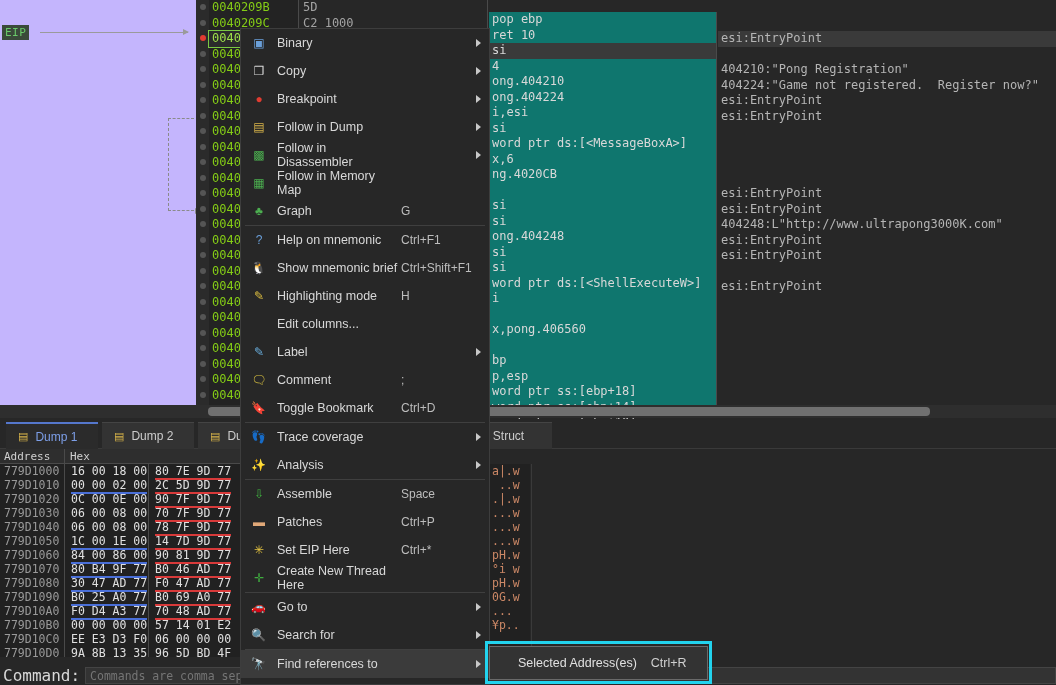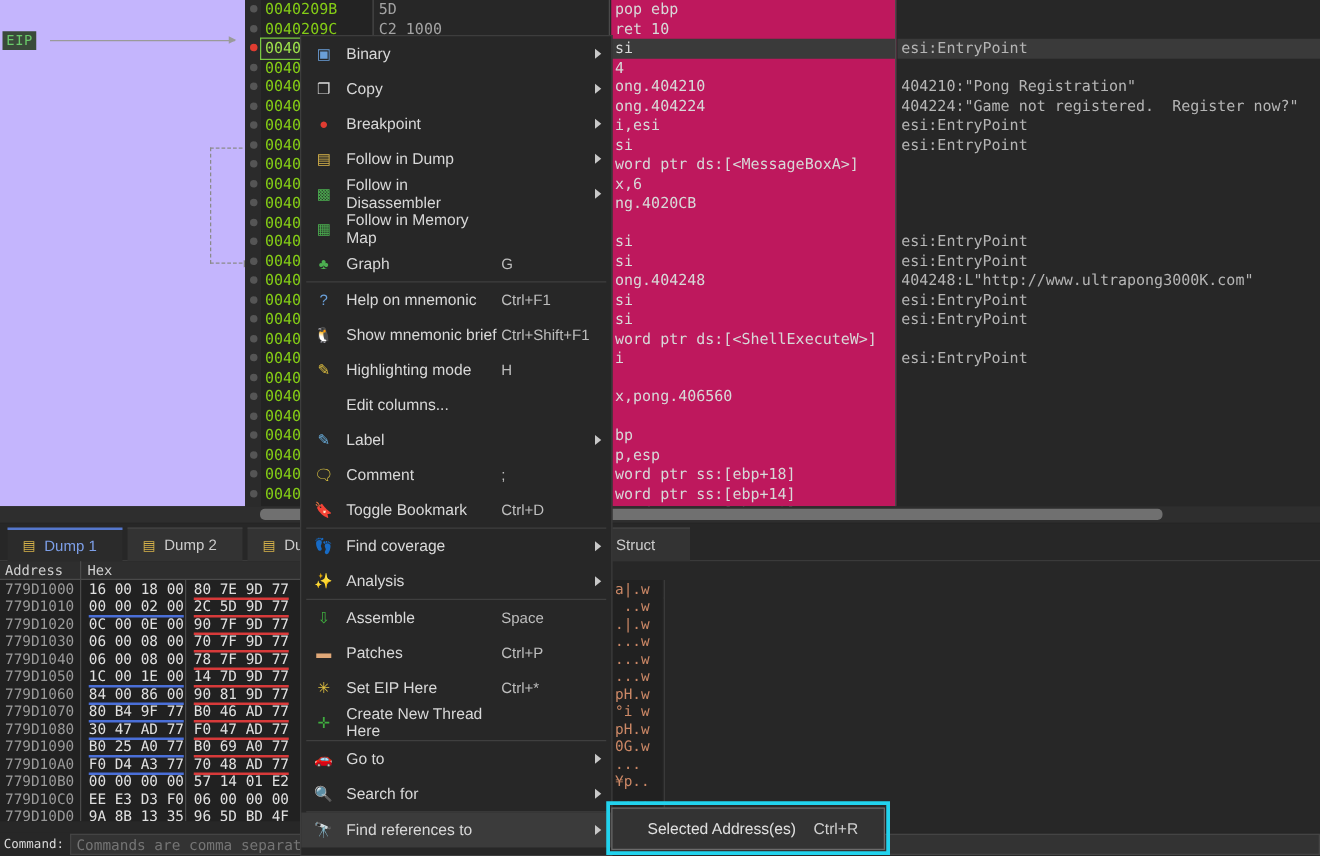--- a/index.html
+++ b/index.html
@@ -60,22 +60,22 @@
 
   .addr-col {
     position: absolute; left: 209px; top: 0; width: 90px; height: 405px;
     background: #232323; border-right: 1px solid #4a4a4a;
   }
   .bytes-col {
     position: absolute; left: 300px; top: 0; width: 188px; height: 405px;
     background: #272727; border-right: 1px solid #4a4a4a;
   }
   .instr-col {
-    position: absolute; left: 489px; top: 0; width: 228px; height: 405px;
-    background: #be185d; border-right: 1px solid #4a4a4a;
+    position: absolute; left: 489px; top: 12px; width: 228px; height: 405px;
+    background: #0f766e; border-right: 1px solid #4a4a4a;
   }
   .cmt-col {
     position: absolute; left: 718px; top: 0; width: 338px; height: 405px;
     background: #272727;
   }
   .row {
     height: 15.5px; line-height: 15.5px;
     font-size: 12px; font-family: "DejaVu Sans Mono", monospace;
     white-space: pre; overflow: hidden; padding-left: 3px;
   }
@@ -155,21 +155,21 @@
   .watch-hdr {
     position: absolute; left: 531px; top: 45px; width: 525px; height: 15px;
     background: #2e2e2e; border-bottom: 1px solid #4a4a4a;
   }
 
   
   .cmdbar {
     position: absolute; left: 0; top: 666px; width: 1056px; height: 19px;
     background: #272727; display: flex; align-items: center;
   }
-  .cmdlabel { color: #d8d8d8; font-size: 10px; font-family: "DejaVu Sans Mono", monospace; padding: 0 5px 0 3px; }
+  .cmdlabel { color: #d8d8d8; font-size: 16px; font-family: "DejaVu Sans Mono", monospace; padding: 0 5px 0 3px; }
   .cmdinput {
     flex: 1; height: 17px; background: #333333; border: 1px solid #444;
     color: #8a8a8a; font-size: 11.5px; font-family: "DejaVu Sans Mono", monospace;
     padding: 0 4px; line-height: 15px; outline: none;
   }
 
   
   .ctxmenu {
     position: absolute; left: 240px; top: 28px; width: 250px; height: 657px;
     background: #272727; border: 1px solid #3d3d3d;
@@ -546,21 +546,21 @@
         <span class="sc">;</span>
       </div>
       <div class="mi">
         <span class="ic" style="color: rgb(208, 64, 64);">🔖</span>
         <span class="lbl">Toggle Bookmark</span>
         <span class="sc">Ctrl+D</span>
       </div>
       <div class="msep"></div>
       <div class="mi">
         <span class="ic" style="color: rgb(176, 176, 176);">👣</span>
-        <span class="lbl">Find coverage</span>
+        <span class="lbl">Trace coverage</span>
         <span class="sc"></span>
         <span class="arrow"></span>
       </div>
       <div class="mi">
         <span class="ic" style="color: rgb(216, 216, 216);">✨</span>
         <span class="lbl">Analysis</span>
         <span class="sc"></span>
         <span class="arrow"></span>
       </div>
       <div class="msep"></div>

